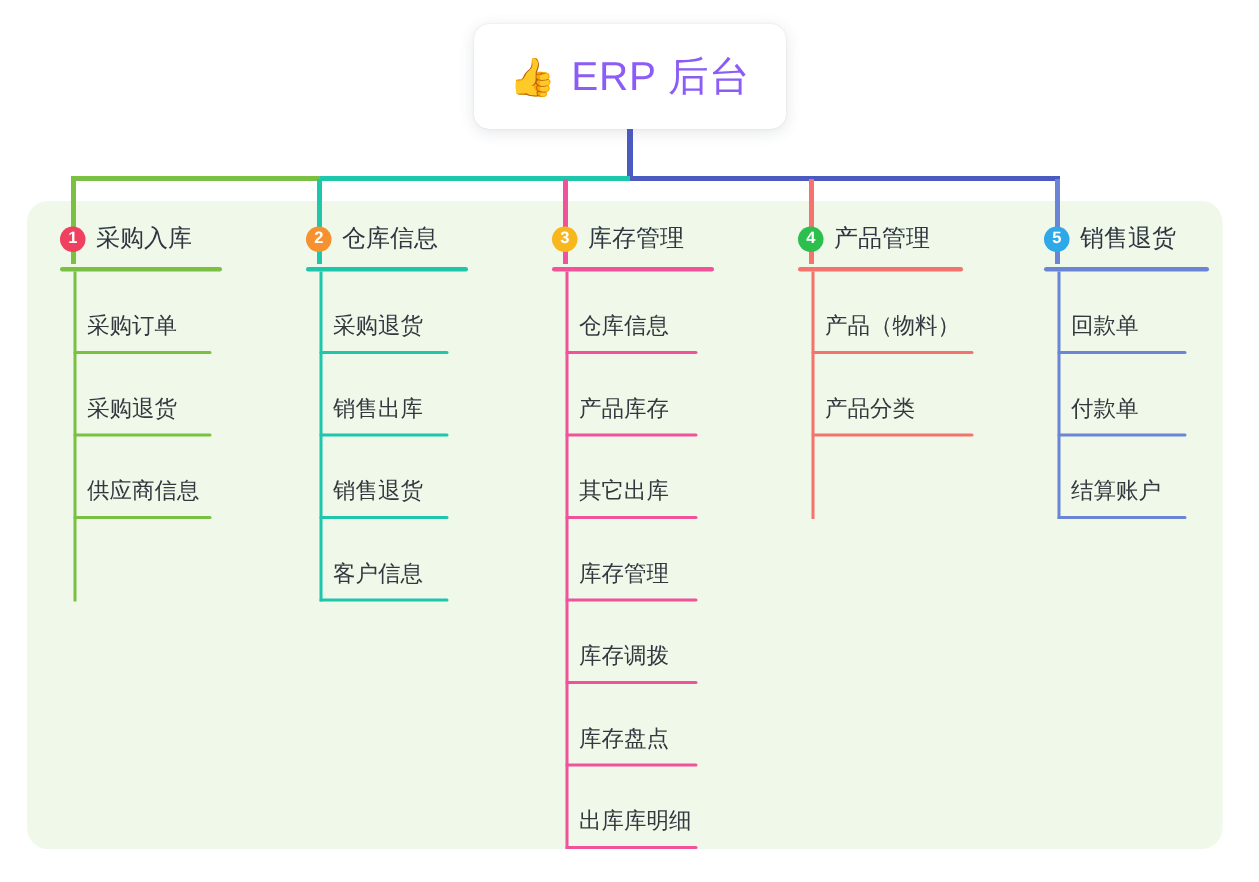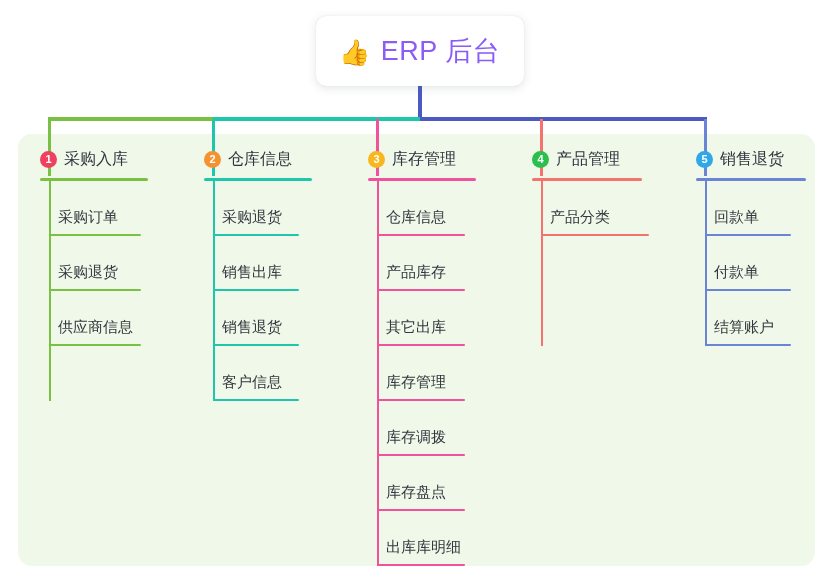--- a/index.html
+++ b/index.html
@@ -252,20 +252,24 @@
       </div>
       <div class="column" style="left: 532px;">
         <div class="col-head">
           <span class="badge" style="background: rgb(44, 191, 78);">4</span>
           <span class="col-title">产品管理</span>
         </div>
         <div class="head-rule" style="width: 110px; background: rgb(244, 115, 108);"></div>
         <div class="leaves" style="height: 165px;">
           <div class="spine" style="background: rgb(244, 115, 108); height: 165px;"></div>
           <div class="leaf">
+            <span class="leaf-label">产品（物料）</span>
+            <div class="leaf-rule" style="width: 108px; background: rgb(244, 115, 108);"></div>
+          </div>
+          <div class="leaf">
             <span class="leaf-label">产品分类</span>
             <div class="leaf-rule" style="width: 108px; background: rgb(244, 115, 108);"></div>
           </div>
         </div>
       </div>
       <div class="column" style="left: 696px;">
         <div class="col-head">
           <span class="badge" style="background: rgb(47, 168, 232);">5</span>
           <span class="col-title">销售退货</span>
         </div>

